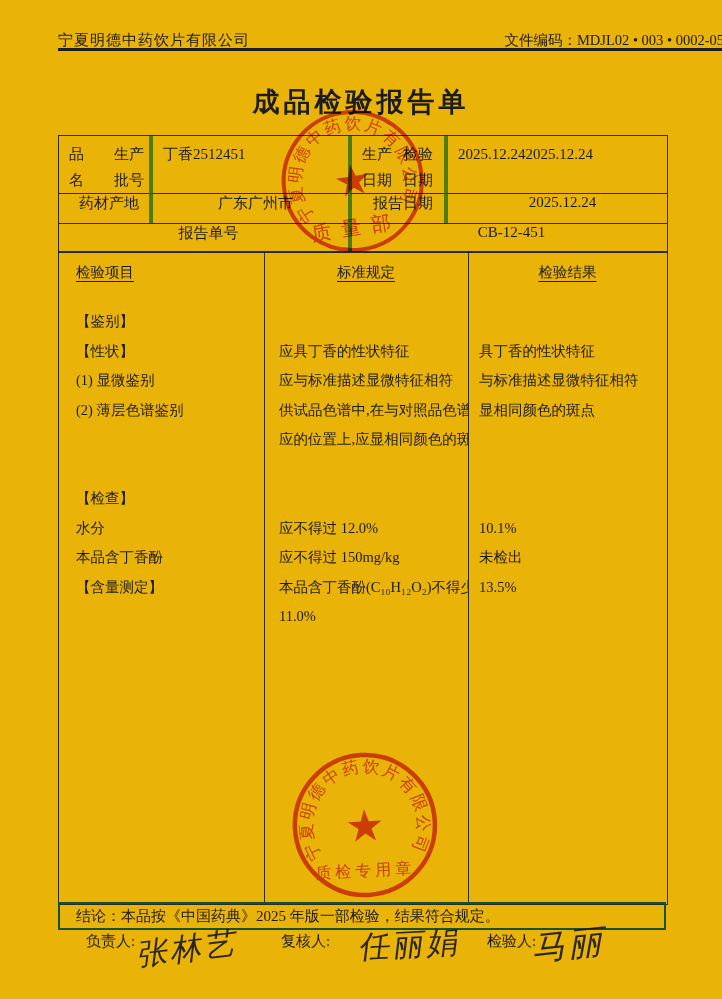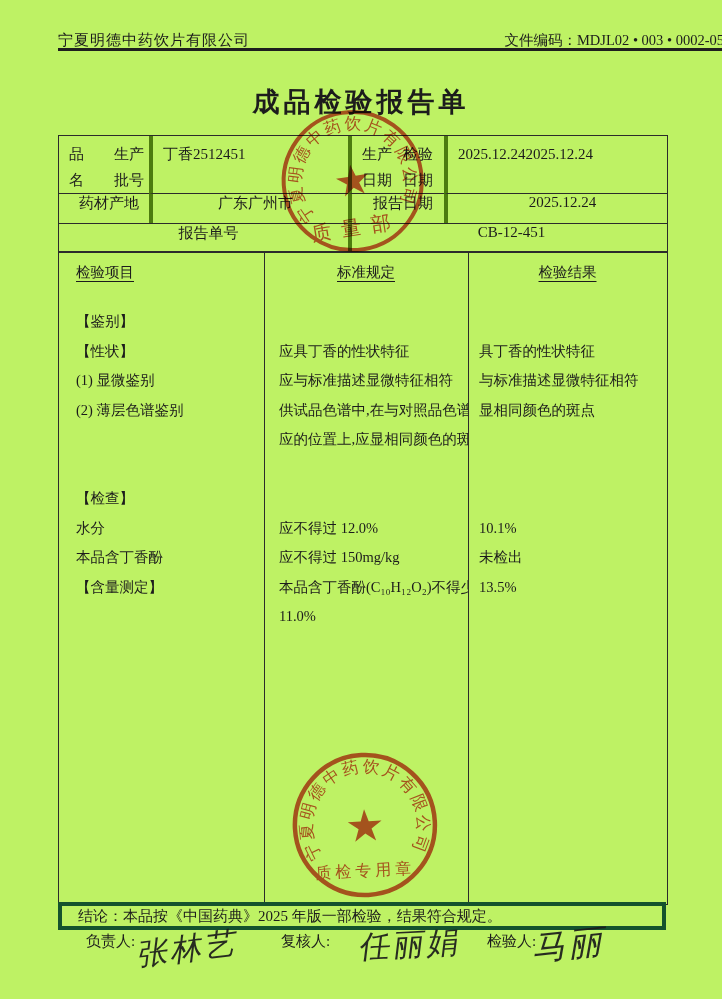--- a/index.html
+++ b/index.html
@@ -1,17 +1,17 @@
 <!DOCTYPE html>
 <html><head>
 <meta charset="utf-8">
 <style>
   html,body{margin:0;padding:0;background:#e9e9e9;}
   .page{
-    position:relative;width:722px;height:999px;background:#bef264;
+    position:relative;width:722px;height:999px;background:#eab308;
     font-family:"Liberation Serif","DejaVu Serif",serif;
     color:#1c1c1c;overflow:hidden;margin:0 auto;
   }
   
   .hdr-company{position:absolute;left:58px;top:31px;font-size:15px;letter-spacing:1px;}
   .hdr-code{position:absolute;right:-2px;top:31px;font-size:14.5px;white-space:nowrap;}
   .hdr-rule{position:absolute;left:58px;top:48px;width:664px;height:3px;background:#1e1e1e;}
   
   .title{position:absolute;left:0;top:84px;width:722px;text-align:center;
          font-size:27px;font-weight:bold;letter-spacing:4px;}
@@ -37,21 +37,21 @@
   .mh1{width:205px;box-sizing:border-box;padding-left:17px;}
   .mh2{width:204px;text-align:center;}
   .mh3{width:199px;text-align:center;}
   .mt-body{position:absolute;top:54px;left:0;width:608px;}
   .mt-row{display:flex;height:29.5px;align-items:center;}
   .mt-row .c1{width:205px;box-sizing:border-box;padding-left:17px;white-space:nowrap;overflow:hidden;}
   .mt-row .c2{width:204px;box-sizing:border-box;padding-left:15px;white-space:nowrap;overflow:hidden;}
   .mt-row .c3{width:199px;box-sizing:border-box;padding-left:11px;white-space:nowrap;overflow:hidden;}
   
   .conclusion{position:absolute;left:58px;top:902px;width:608px;height:28px;
-              border:4px solid #14532d;box-sizing:border-box;
+              border:2px solid #14532d;box-sizing:border-box;
               display:flex;align-items:center;padding-left:16px;font-size:15px;}
   
   .sig-label{position:absolute;top:932px;font-size:15px;}
   .sl1{left:86px;} .sl2{left:281px;} .sl3{left:487px;}
   .sig{position:absolute;font-size:31px;color:#1b1b1b;white-space:nowrap;
        transform:rotate(-5deg) skewX(-10deg);letter-spacing:3px;opacity:.92;
        font-family:"DejaVu Sans",sans-serif;}
   .sig1{left:138px;top:928px;transform:rotate(-7deg) skewX(-14deg);}
   .sig2{left:360px;top:924px;transform:rotate(-3deg) skewX(-10deg);}
   .sig3{left:534px;top:922px;transform:rotate(-6deg) skewX(-16deg);font-size:34px;}

